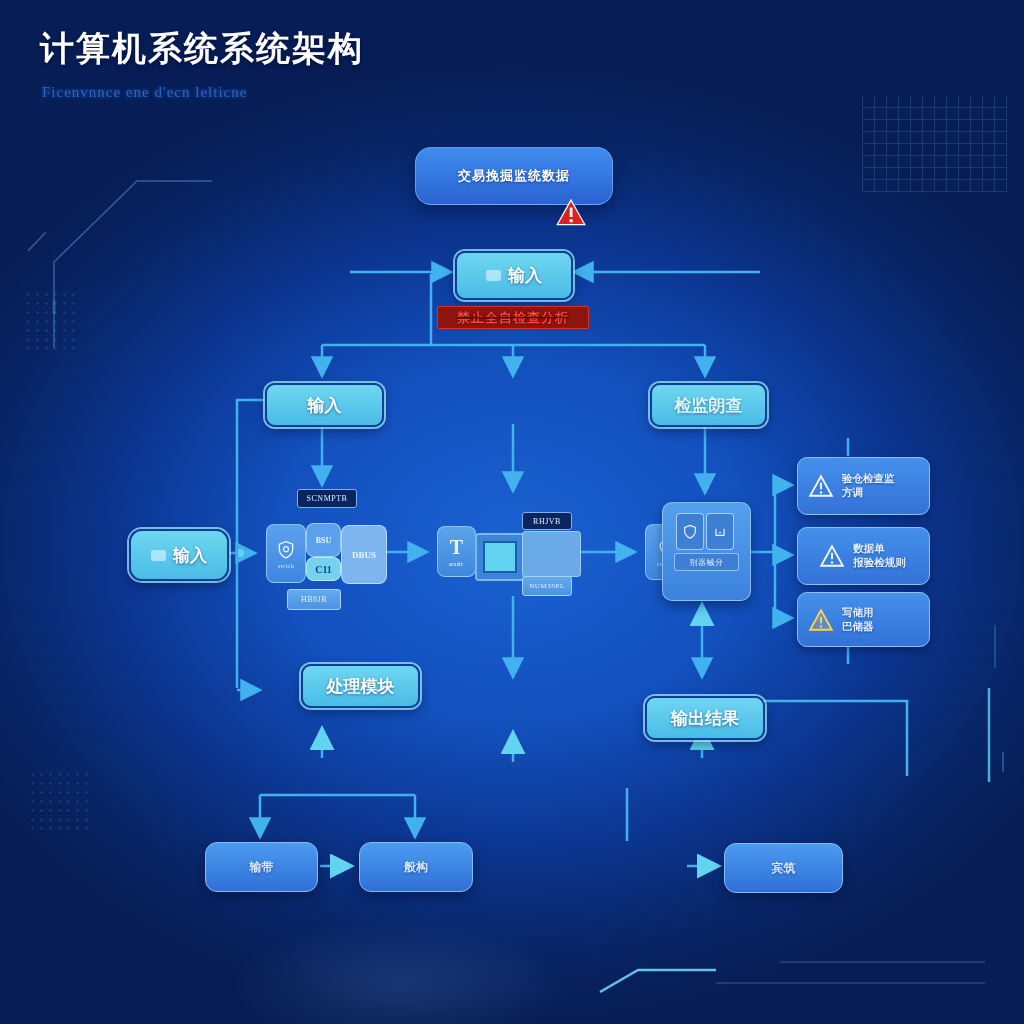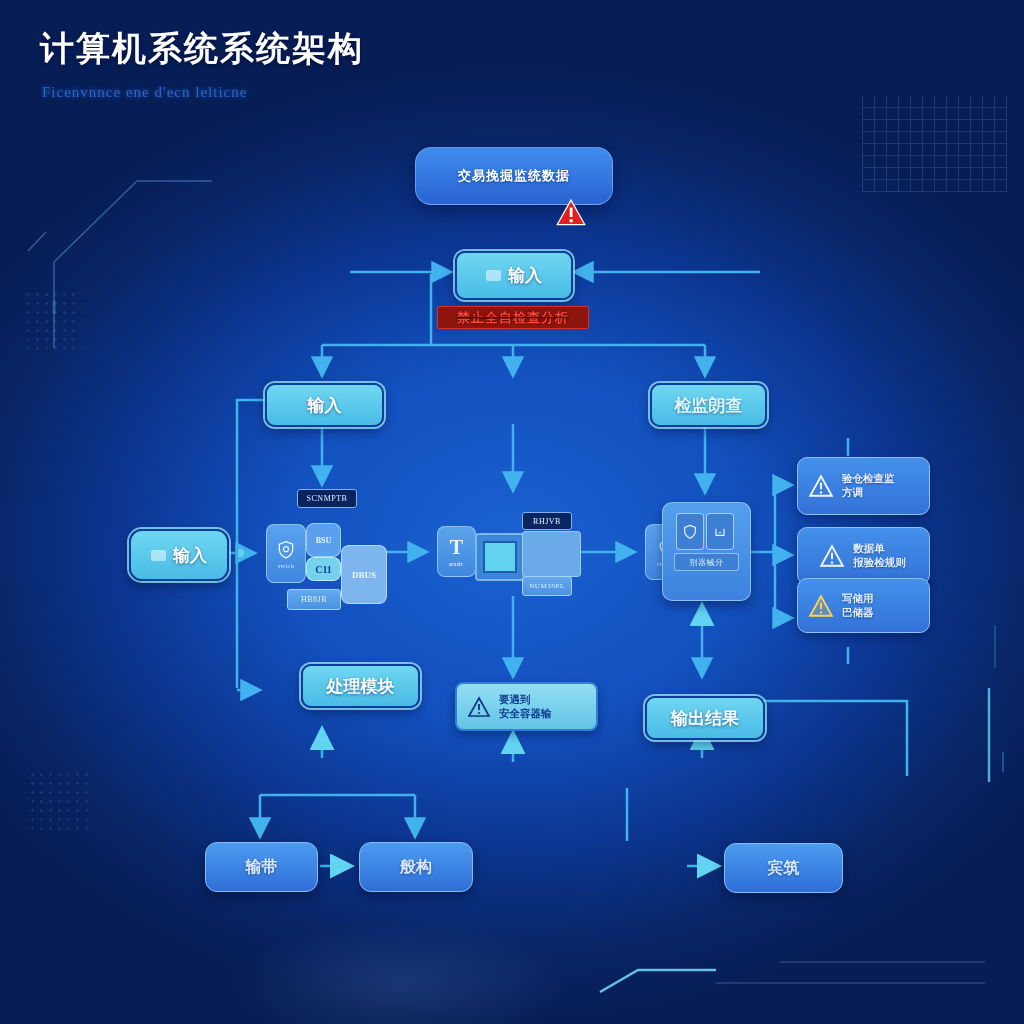--- a/index.html
+++ b/index.html
@@ -17,21 +17,21 @@
             text-shadow:0 0 5px rgba(40,110,220,.9);}
   
   .node{display:flex;align-items:center;justify-content:center;color:#fff;font-weight:700;
         text-shadow:0 1px 3px rgba(0,30,80,.55);}
   .source{left:415px;top:147px;width:196px;height:56px;font-size:13px;letter-spacing:1px;
           background:linear-gradient(180deg,#3f8cee,#2a63d2);border-radius:16px;
           border:1px solid rgba(150,200,255,.5);box-shadow:0 6px 16px rgba(0,10,50,.4);}
   .cyan{background:linear-gradient(180deg,#6fd6f1,#49bce6);border:2px solid #0a3f9a;border-radius:10px;
         box-shadow:0 0 0 2px rgba(160,230,250,.75), 0 5px 12px rgba(0,10,45,.4);font-size:17px;}
   .blue{background:linear-gradient(180deg,#4b9bef,#2f6fd8);border:1px solid #86bcf6;border-radius:12px;
-        box-shadow:0 5px 12px rgba(0,10,45,.4);font-size:16px;}
+        box-shadow:0 5px 12px rgba(0,10,45,.4);font-size:12px;}
   .input1{left:455px;top:251px;width:114px;height:45px;}
   .r2a{left:265px;top:383px;width:115px;height:40px;}
   .r2b{left:455px;top:383px;width:115px;height:40px;}
   .r2c{left:650px;top:383px;width:113px;height:40px;}
   .mid-input{left:129px;top:529px;width:96px;height:48px;border-radius:13px;}
   .r4a{left:265px;top:664px;width:115px;height:40px;margin-left:36px;}
   .r4c{left:645px;top:696px;width:116px;height:40px;}
   .r5a{left:205px;top:842px;width:111px;height:48px;}
   .r5b{left:359px;top:842px;width:112px;height:48px;}
   .r5c{left:570px;top:841px;width:116px;height:51px;background:linear-gradient(180deg,#62d2ee,#3fb5e0);
@@ -46,37 +46,37 @@
           background:#8e150e;border:1px solid #d83226;border-radius:2px;}
   .banner span{color:#ff4936;font-size:13px;font-weight:700;text-decoration:line-through;
                text-decoration-color:#5c0a06;text-shadow:0 0 2px #400401;letter-spacing:1px;}
   
   .warn{display:flex;align-items:center;gap:8px;padding:0 12px 0 10px;
         background:linear-gradient(180deg,#4490ea,#3372d8);border:1.5px solid #8ec0f6;border-radius:10px;
         box-shadow:0 4px 10px rgba(0,10,45,.35);}
   .warn .txt{color:#e4efff;font-size:10.5px;font-weight:700;line-height:1.3;text-shadow:0 1px 2px rgba(0,30,80,.5);}
   .w1{left:797px;top:457px;width:109px;height:56px;}
   .w2{left:797px;top:527px;width:109px;height:56px;justify-content:center;}
-  .w3{left:797px;top:578px;width:109px;height:53px;}
+  .w3{left:797px;top:592px;width:109px;height:53px;}
   .warn-mid{left:455px;top:682px;width:117px;height:45px;
             background:linear-gradient(180deg,#93def3,#63c4e7);border:2px solid #2f7fd8;border-radius:8px;}
   .warn-mid .txt{color:#0d3f8e;text-shadow:none;}
   
   .tile{position:absolute;border-radius:8px;display:flex;flex-direction:column;align-items:center;
         justify-content:center;color:#eaf6ff;}
   .lbl{position:absolute;display:flex;align-items:center;justify-content:center;font-size:8px;
        color:#dff0ff;letter-spacing:.5px;border-radius:3px;}
   .lbl.dark{background:rgba(8,30,80,.88);border:1px solid #7fb0f0;}
   .lbl.light{background:linear-gradient(180deg,#64aaee,#4b92e2);border:1px solid #a8d2f8;}
   .cap{font-size:6px;opacity:.85;margin-top:2px;letter-spacing:.5px;}
   .lc-shield{left:266px;top:524px;width:38px;height:57px;background:linear-gradient(180deg,#5aa2ee,#3f86df);
              border:1px solid rgba(200,230,255,.55);}
   .lc-bsu{left:306px;top:523px;width:33px;height:32px;background:#5aa0ee;border:1px solid rgba(210,235,255,.6);font-size:8px;font-weight:700;}
   .lc-c11{left:306px;top:557px;width:33px;height:22px;background:#74d2ef;border:1px solid rgba(220,245,255,.7);font-size:10px;font-weight:700;color:#0d3f8e;}
-  .lc-dbus{left:341px;top:525px;width:44px;height:57px;background:#7db6ef;border:1px solid rgba(220,240,255,.6);font-size:9px;font-weight:700;margin-top:20px;}
+  .lc-dbus{left:341px;top:525px;width:44px;height:57px;background:#7db6ef;border:1px solid rgba(220,240,255,.6);font-size:9px;font-weight:700;}
   .cc-t{left:437px;top:526px;width:37px;height:49px;background:linear-gradient(180deg,#5aa4ea,#4088dd);
         border:1px solid rgba(205,230,255,.55);font-size:20px;font-weight:700;}
   .cc-mon{left:475px;top:533px;width:46px;height:44px;background:#3b86d8;border:2px solid #7db6ef;border-radius:4px;
           display:flex;align-items:center;justify-content:center;}
   .cc-mon .scr{width:30px;height:28px;background:#62d4f0;border:2px solid #1c5cb0;}
   .cc-big{left:522px;top:531px;width:57px;height:44px;background:#6aaae8;border:1px solid rgba(205,235,255,.5);border-radius:4px;}
   .rc-small{left:645px;top:524px;width:37px;height:54px;background:linear-gradient(180deg,#5aa2ee,#3f86df);
             border:1px solid rgba(200,230,255,.55);}
   .rc-big{left:662px;top:502px;width:87px;height:97px;background:linear-gradient(180deg,#55a0ec,#3c82de);
           border:1px solid rgba(180,220,255,.6);border-radius:10px;box-shadow:0 5px 12px rgba(0,10,45,.4);}
@@ -295,31 +295,20 @@
     </svg>
     <div class="txt">
       <div>写储用</div>
       <div>巴储器</div>
     </div>
   </div>
 
   <div class="abs node cyan r4a">
     <span>处理模块</span>
   </div>
-  <div class="abs warn warn-mid">
-    <svg width="24" height="22" viewBox="0 0 24 22">
-      <polygon points="12,2 22,20 2,20" fill="none" stroke="#0d3a7e" stroke-width="1.7"></polygon>
-      <line x1="12" y1="8" x2="12" y2="14" stroke="#0d3a7e" stroke-width="1.8"></line>
-      <circle cx="12" cy="17" r="1.1" fill="#0d3a7e"></circle>
-    </svg>
-    <div class="txt">
-      <div>要遇到</div>
-      <div>安全容器输</div>
-    </div>
-  </div>
   <div class="abs node cyan r4c">
     <span>输出结果</span>
   </div>
 
   <div class="abs node blue r5a">
     <span class="soft">输带</span>
   </div>
   <div class="abs node blue r5b">
     <span class="soft">般构</span>
   </div>

